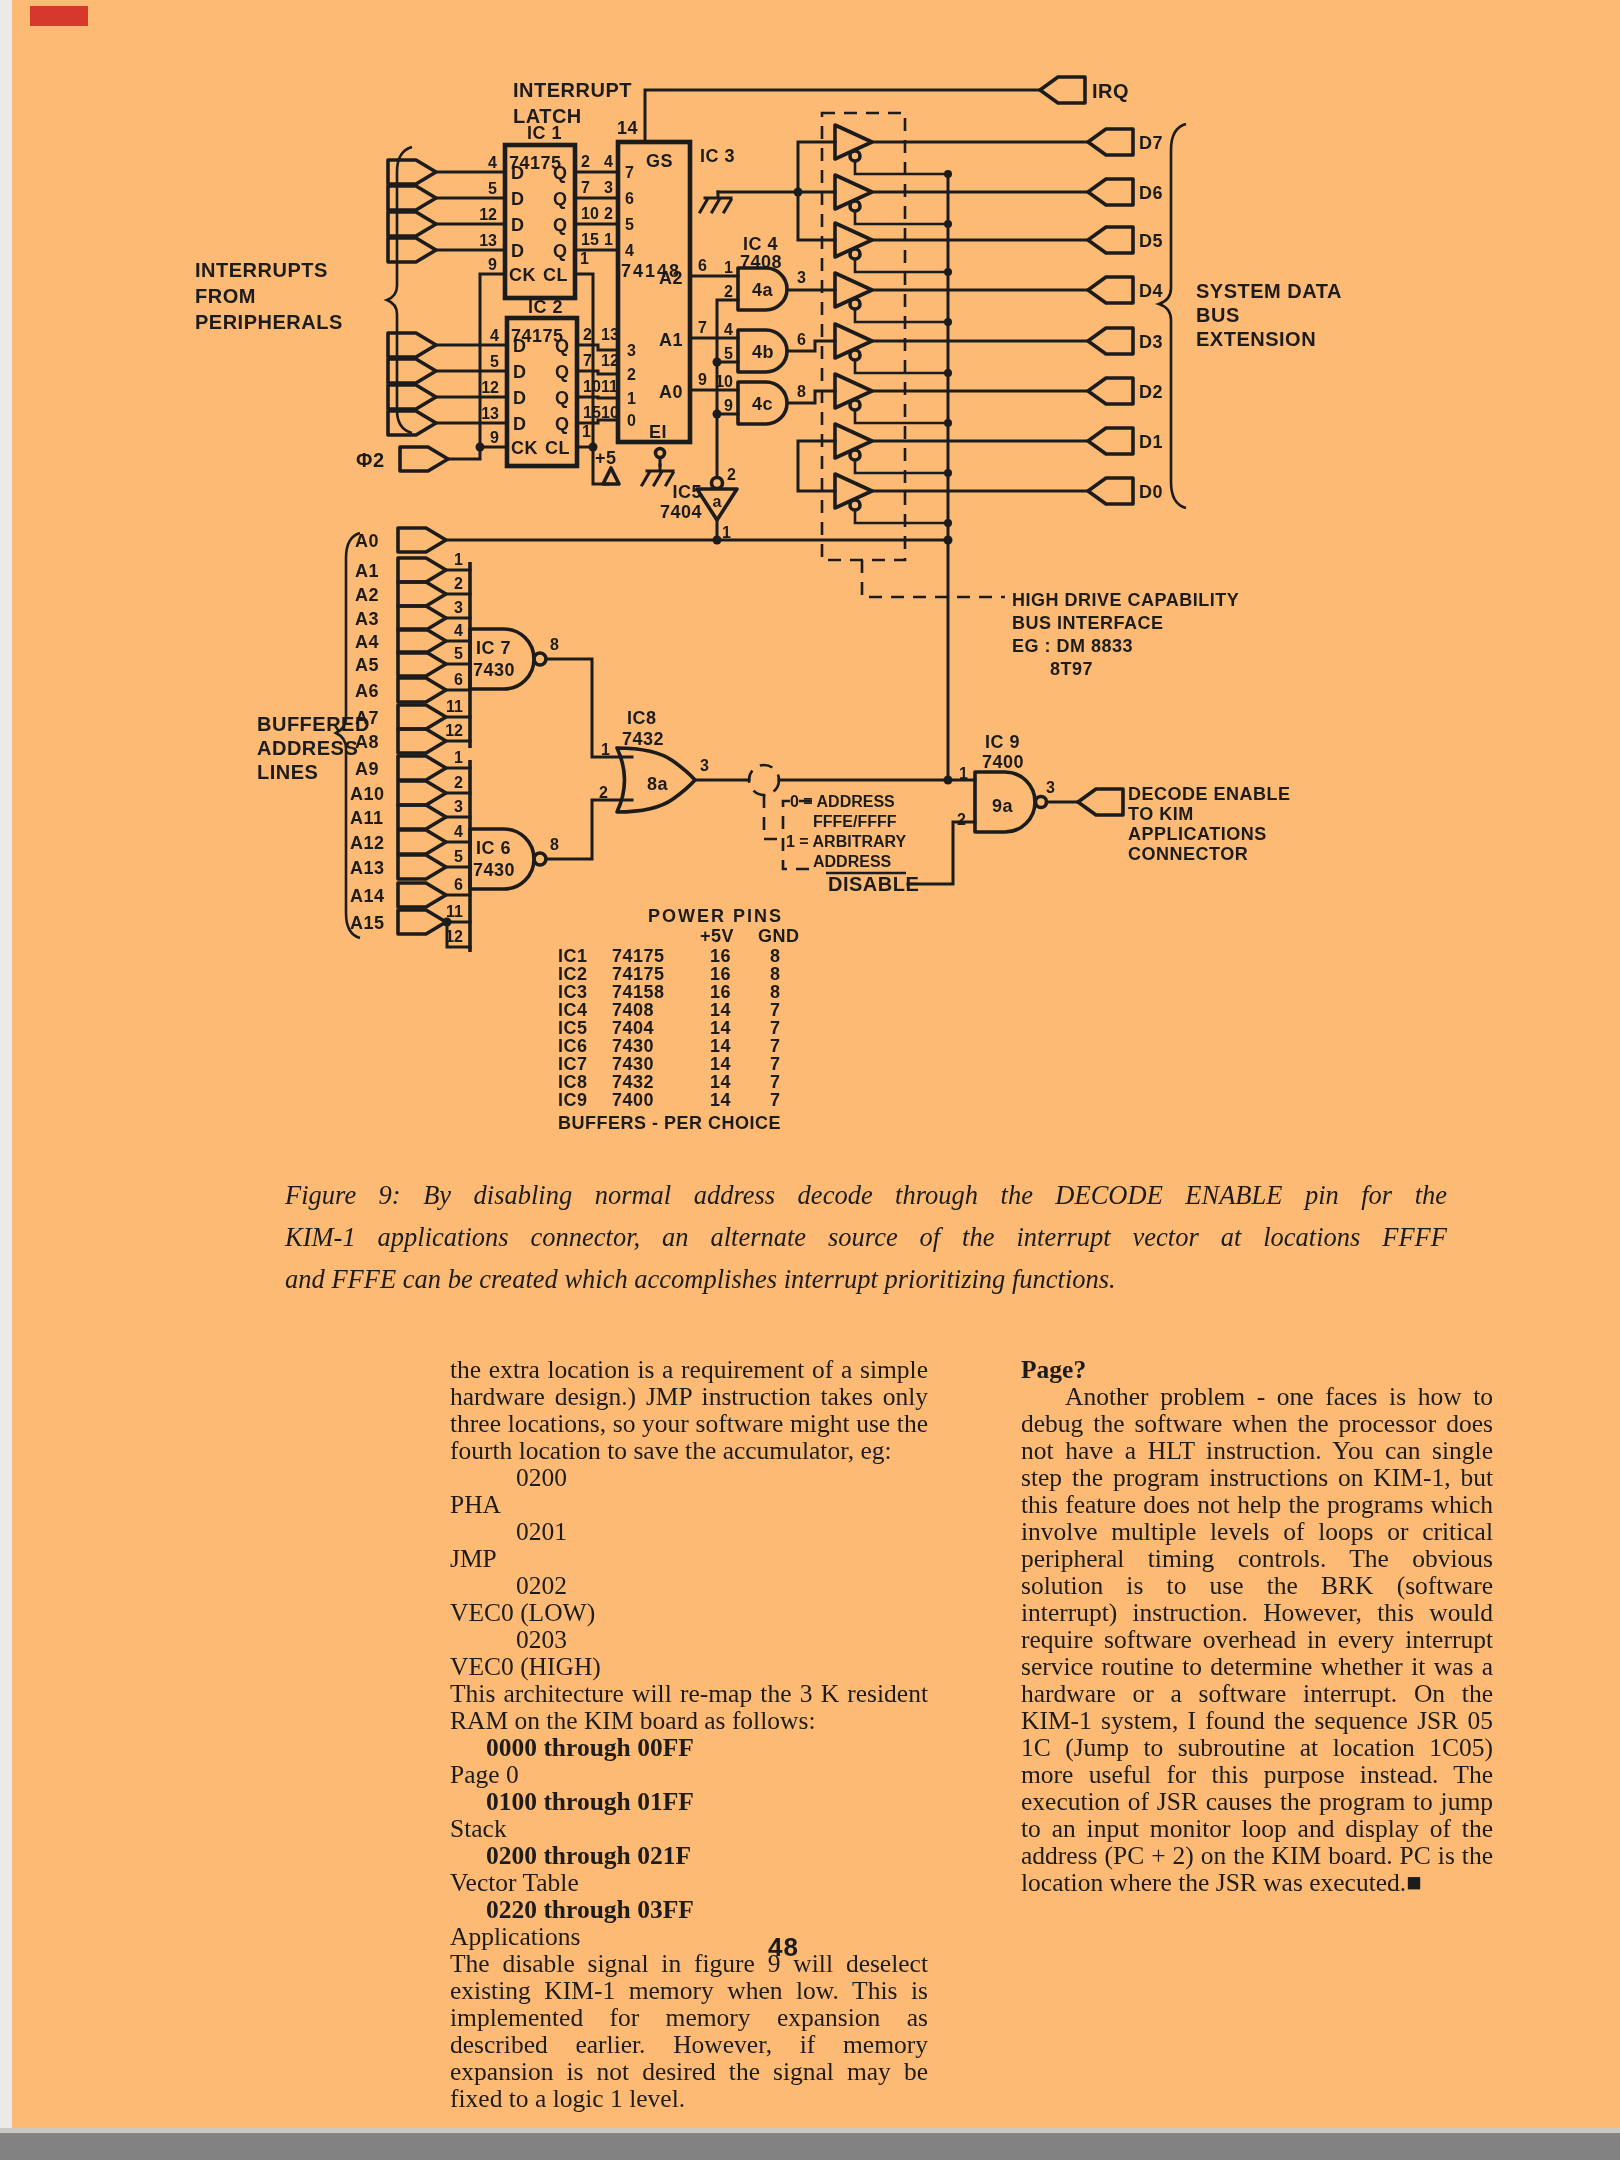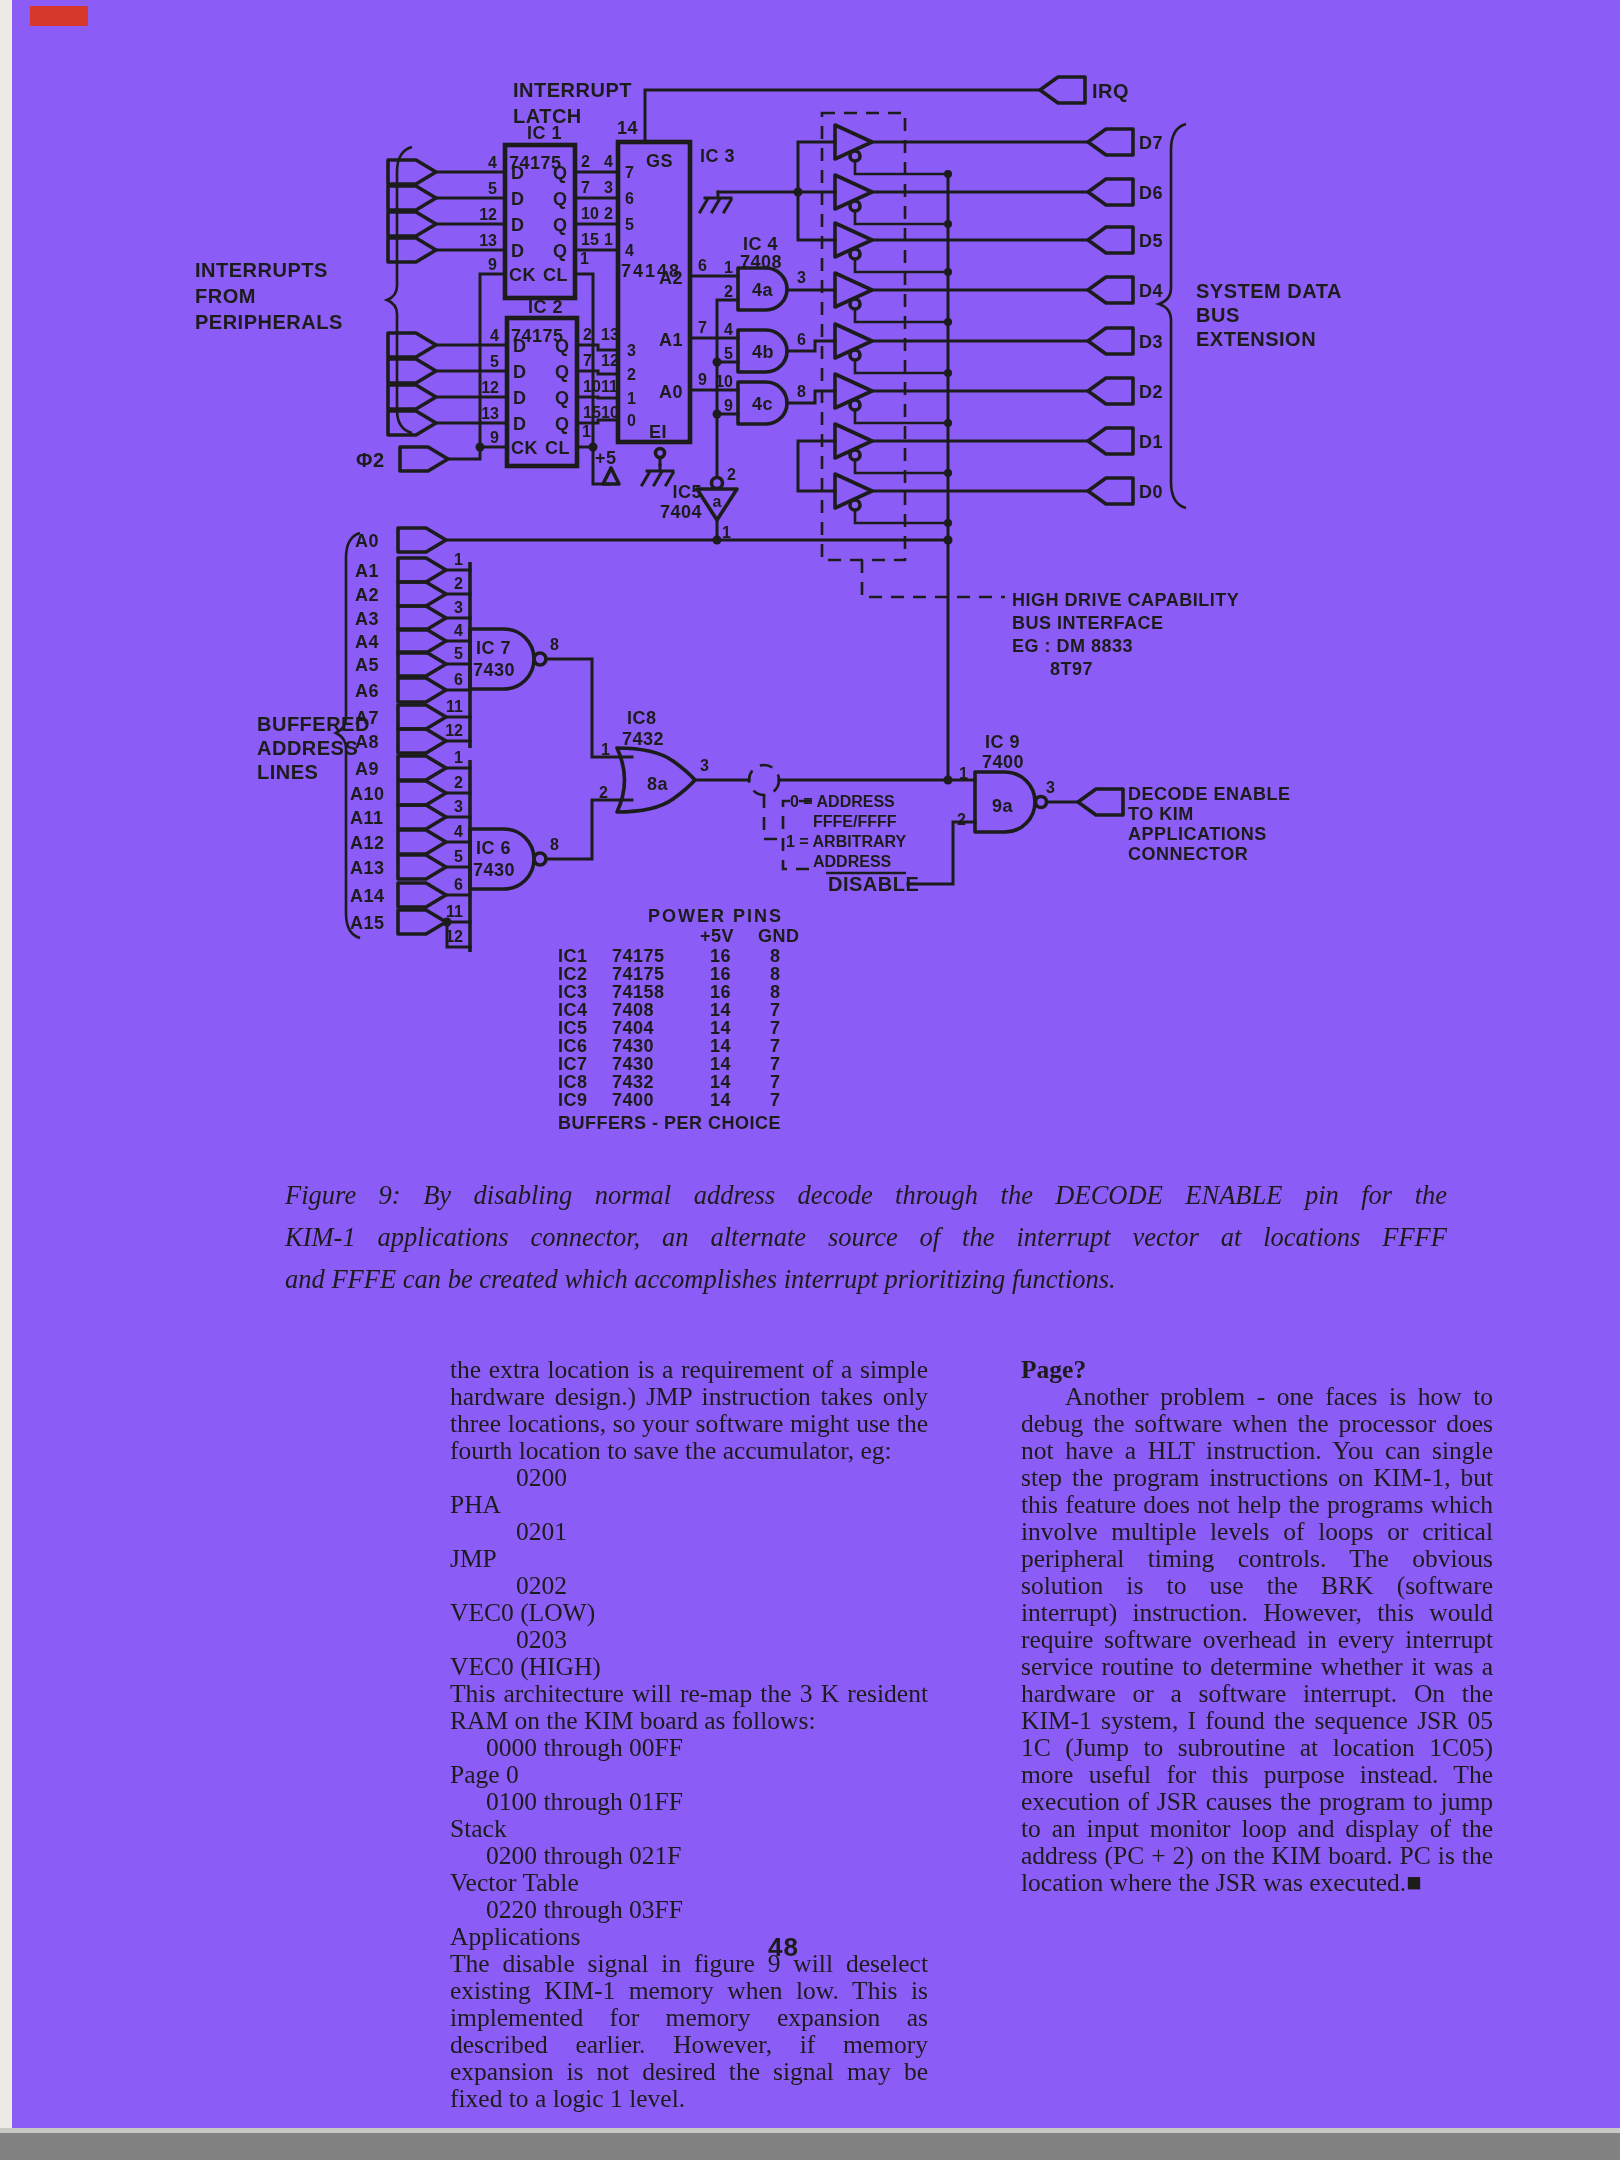--- a/index.html
+++ b/index.html
@@ -1,16 +1,16 @@
 <!DOCTYPE html>
 <html><head>
 <meta charset="utf-8">
 <style>
   html,body{margin:0;padding:0;background:#e9e8e5;}
-  #page{position:relative;width:1620px;height:2160px;background:#8b5cf6;overflow:hidden;
+  #page{position:relative;width:1620px;height:2160px;background:#fdba74;overflow:hidden;
         font-family:"Liberation Sans",sans-serif;color:#1c1c1c;}
   #page-edge{position:absolute;left:0;top:0;width:12px;height:2160px;background:#eceae6;}
   #red-mark{position:absolute;left:30px;top:6px;width:58px;height:20px;background:#d6382c;}
   #bottom-band{position:absolute;left:0;bottom:0;width:1620px;height:27px;background:#828282;}
   #bottom-fade{position:absolute;left:0;bottom:27px;width:1620px;height:5px;background:#c9c8c4;}
   svg{position:absolute;left:0;top:0;}
   svg .w{stroke:#1c1c1c;stroke-width:3;fill:none;stroke-linecap:square;}
   svg .w2{stroke:#1c1c1c;stroke-width:2.6;fill:none;}
   svg .bx{stroke:#1c1c1c;stroke-width:4.6;fill:none;}
   svg .th{stroke:#1c1c1c;stroke-width:3.6;fill:none;stroke-linejoin:round;}
@@ -26,21 +26,21 @@
            font-family:"Liberation Serif",serif;font-style:italic;font-size:26.5px;line-height:42px;}
   #caption .j{text-align:justify;text-align-last:justify;}
   
   .col{position:absolute;top:1356px;font-family:"Liberation Serif",serif;font-size:25.5px;
        line-height:27px;text-align:justify;}
   #col-left{left:450px;width:478px;}
   #col-right{left:1021px;width:472px;}
   .col p{margin:0;}
   .crow,.mrow{display:flex;text-align:left;flex-direction:column;}
   .crow .c1{margin-left:66px;width:190px;}
-  .mrow .c1{margin-left:36px;width:250px;}
+  .mrow .c1{margin-left:36px;width:250px;font-weight:bold;}
   #halt-head{font-weight:bold;}
   #col-right p.ind{text-indent:44px;}
   #page-num{position:absolute;left:768px;top:1932px;font-family:"Liberation Sans",sans-serif;
             font-weight:bold;font-size:26px;letter-spacing:1px;}
 </style>
 </head>
 <body>
 
 <div id="page">
 <div id="page-edge"></div>

